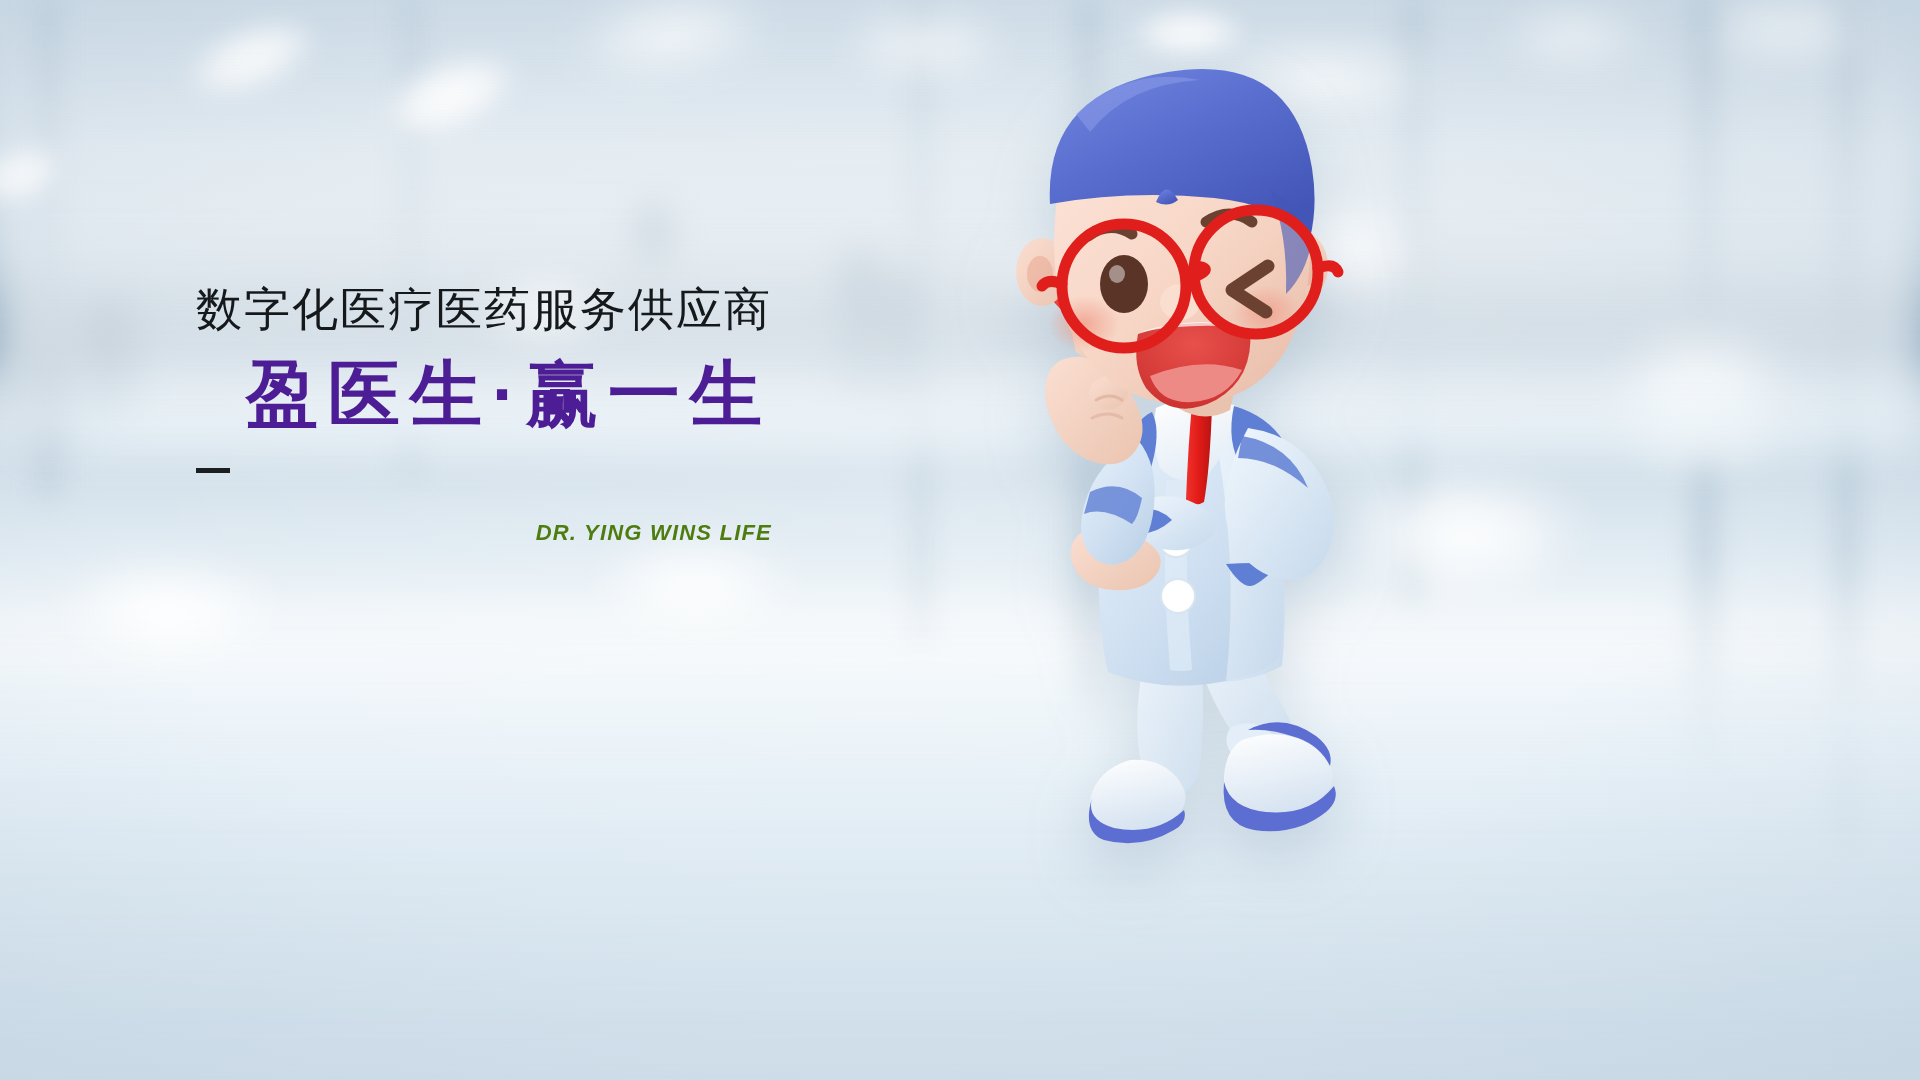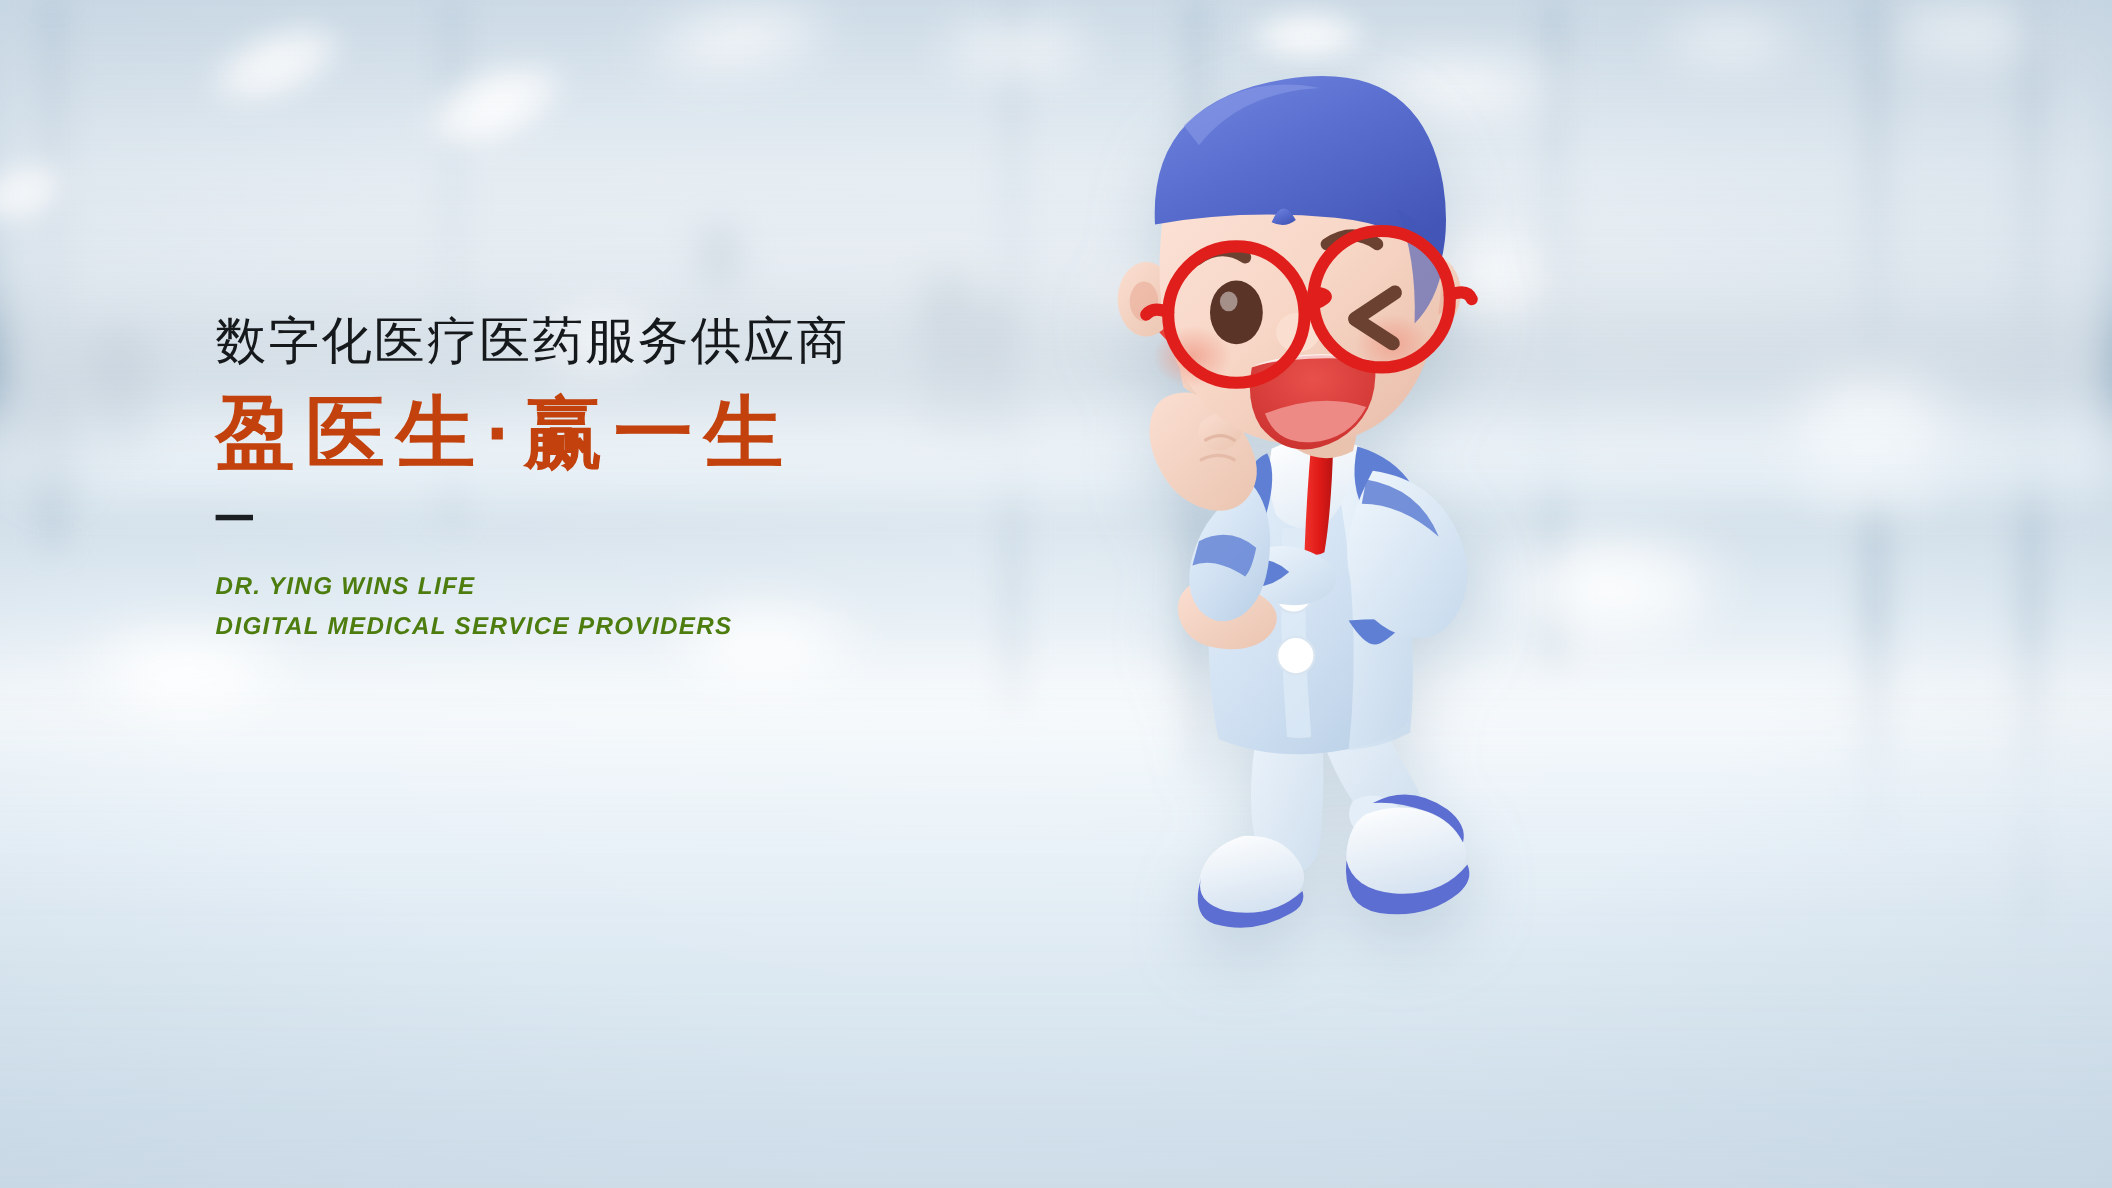--- a/index.html
+++ b/index.html
@@ -9,20 +9,21 @@
     font-family:"Liberation Sans","DejaVu Sans",sans-serif;
     background:#dbe6ee;
   }
 
   
   #stage {
     position:relative;
     width:1920px; height:1080px;
     overflow:hidden;
     background:#d5e2ec;
+    text-align:right;
   }
 
   
   .bg-layer { position:absolute; inset:0; }
 
   .bg-base {
     background:
       linear-gradient(180deg,
         #cfdde8 0%,
         #d3e0ea 14%,
@@ -85,21 +86,21 @@
     line-height:1.1;
     color:#15191c;
     letter-spacing:2px;
     font-weight:400;
     white-space:nowrap;
   }
   .headline-main {
     margin-top:22px;
     font-size:72px;
     line-height:1.05;
-    color:#c2410c;
+    color:#4c1d95;
     font-weight:700;
     letter-spacing:10px;
     white-space:nowrap;
   }
   .rule {
     margin-top:36px;
     width:34px; height:5px;
     background:#1b1f22;
   }
   .en-lines {
@@ -172,21 +173,20 @@
 
   <div class="copy">
     <div class="headline-sub">数字化医疗医药服务供应商</div>
 
     <div class="headline-main">盈医生·赢一生</div>
 
     <div class="rule"></div>
 
     <div class="en-lines">
       <div>DR. YING WINS LIFE</div>
-      <div>DIGITAL MEDICAL SERVICE PROVIDERS</div>
     </div>
   </div>
 
   <div id="mascot">
     <svg viewBox="0 0 460 830" xmlns="http://www.w3.org/2000/svg" aria-hidden="true">
       <defs>
         <linearGradient id="capG" x1="0" y1="0" x2="0.7" y2="1">
           <stop offset="0" stop-color="#7487e0"></stop>
           <stop offset="0.45" stop-color="#5a6fd0"></stop>
           <stop offset="1" stop-color="#4356b8"></stop>

